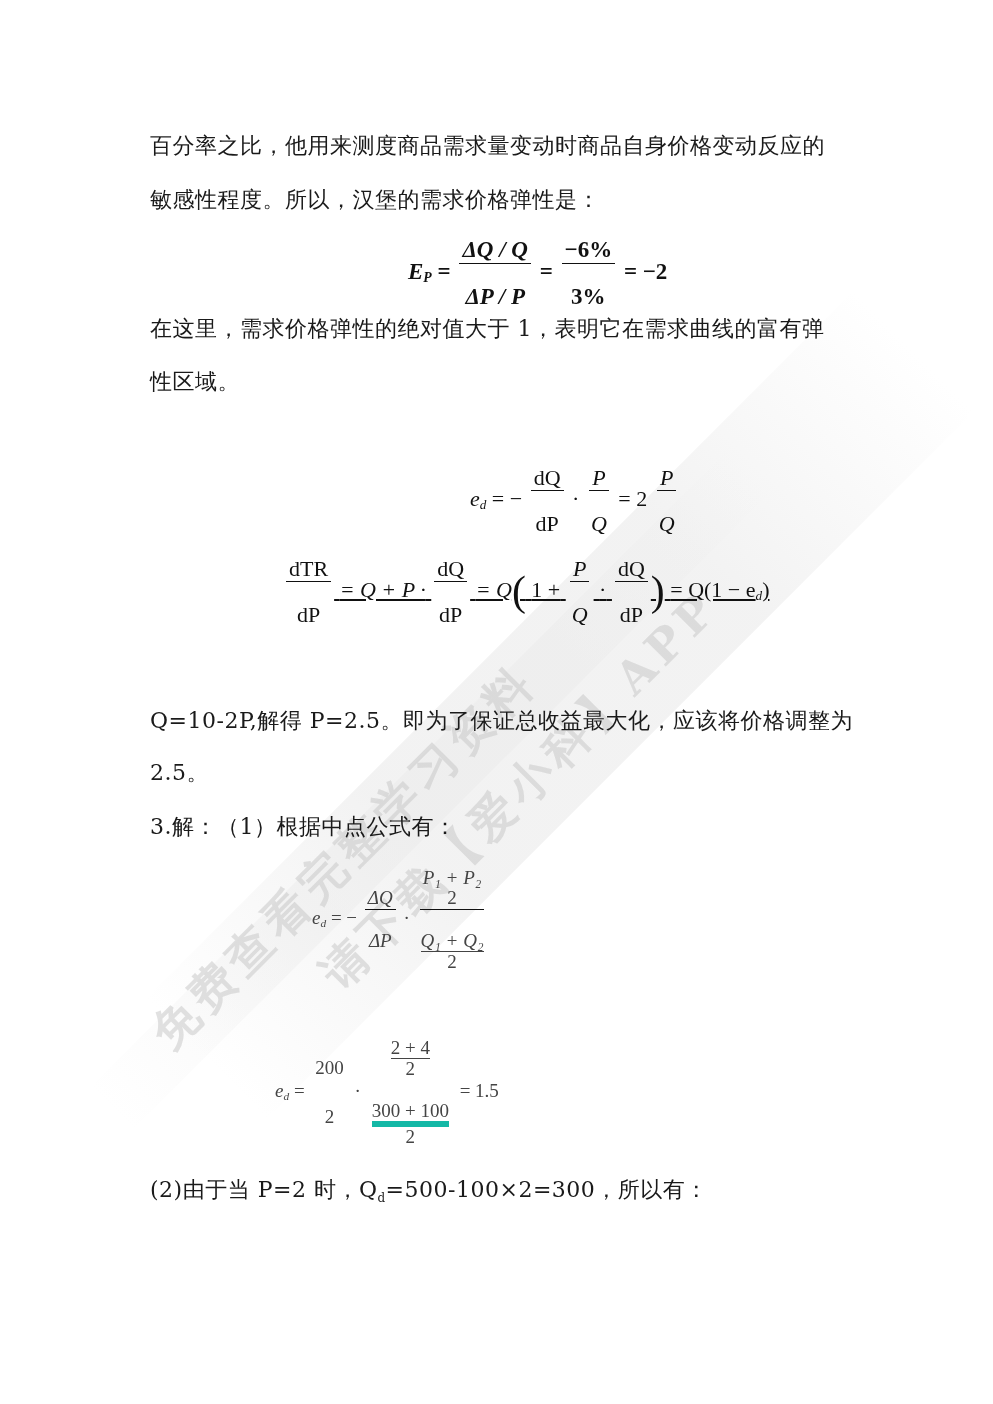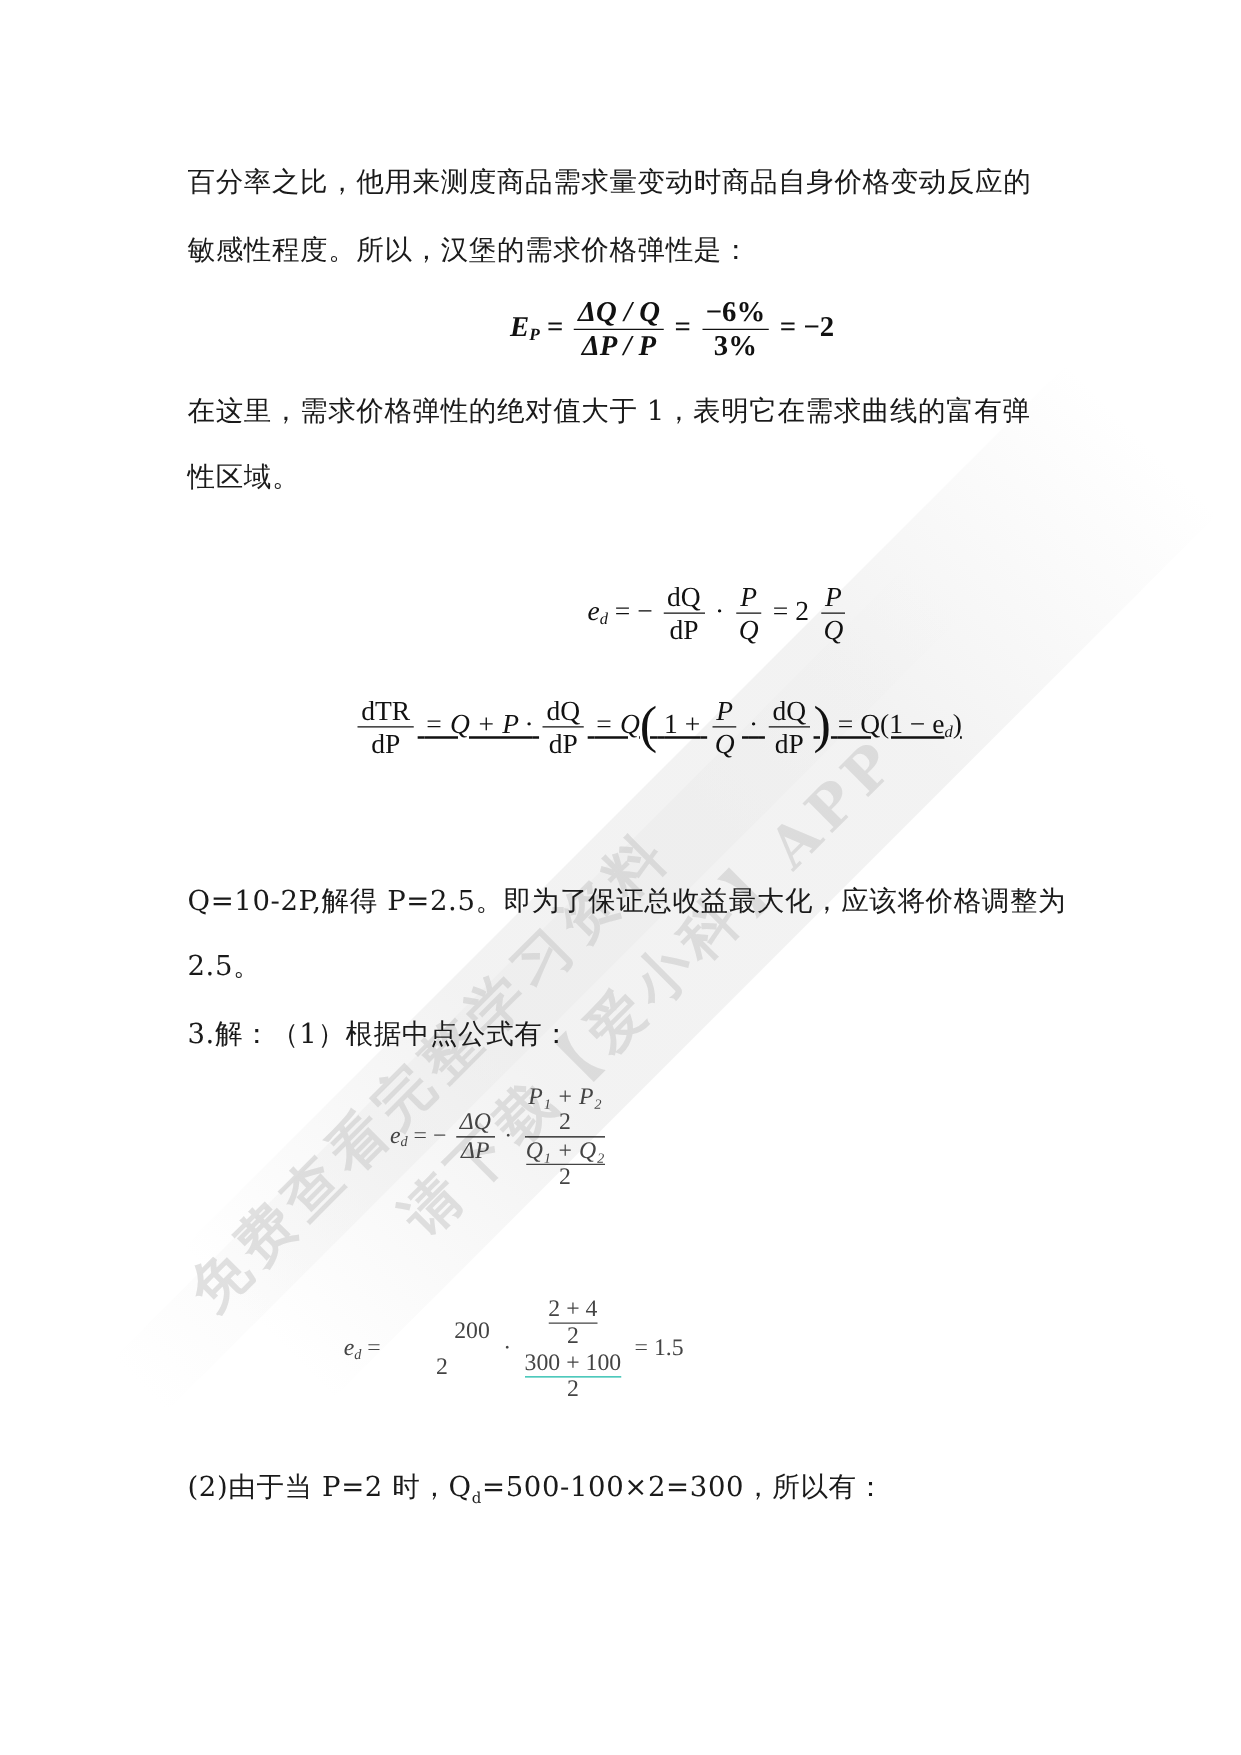--- a/index.html
+++ b/index.html
@@ -14,21 +14,21 @@
   }
   .wm-text {
     position: absolute; font-family: "DejaVu Serif", serif; font-weight: bold; color: rgba(200,200,200,0.55);
     transform: rotate(-45deg); transform-origin: left center; white-space: nowrap; letter-spacing: 6px;
   }
   .line {
     position: absolute; left: 150px; font-family: "DejaVu Serif", serif; font-size: 22px; color: #1a1a1a;
     white-space: nowrap; letter-spacing: 0.5px;
   }
   .math { position: absolute; font-family: "Liberation Serif", serif; color: #111; white-space: nowrap; }
-  .frac { display: inline-flex; flex-direction: column; align-items: center; vertical-align: middle; margin: 0 3px; }
+  .frac { display: inline-flex; flex-direction: column; align-items: center; vertical-align: middle; margin: 0 3px; gap: 20px; }
   .frac .num { padding: 0 3px 1px; border-bottom: 1.6px solid #111; line-height: 1.05; }
   .frac .den { padding: 1px 3px 0; line-height: 1.05; }
   .it { font-style: italic; }
   .bold { font-weight: bold; }
   sub.s { font-size: 0.6em; vertical-align: -0.25em; font-style: italic; }
   .light { color: #444; font-weight: normal; }
   .big-paren { font-size: 1.9em; font-weight: normal; vertical-align: middle; line-height: 1; }
 </style>
 </head>
 <body>
@@ -127,31 +127,31 @@
         <span style="display:block; text-align:center; border-bottom:1px solid #444;" class="it">Q₁ + Q₂</span>
         <span style="display:block; text-align:center;">2</span>
       </span>
     </span>
   </div>
 
   <div class="math light" style="left:275px; top:1038px; font-size:19px;">
     <span class="it">e</span><sub class="s">d</sub>
     <span>=</span>
     <span class="frac">
-      <span class="num" style="border-bottom:none; padding-bottom:8px;margin-left:48px;">200</span>
+      <span class="num" style="border-bottom:none; padding-bottom:8px;">200</span>
       <span class="den">2</span>
     </span>
     <span>·</span>
     <span class="frac">
       <span class="num" style="border-bottom:none;">
         <span style="display:block; text-align:center; border-bottom:1px solid #444;">2 + 4</span>
         <span style="display:block; text-align:center;">2</span>
       </span>
       <span class="den">
-        <span style="display:block; text-align:center; border-bottom:1px solid #14b8a6;">300 + 100</span>
+        <span style="display:block; text-align:center; border-bottom:6px solid #14b8a6;">300 + 100</span>
         <span style="display:block; text-align:center;">2</span>
       </span>
     </span>
     <span>= 1.5</span>
   </div>
 
   <div class="line" style="top:1175px;">
     <span>(2)由于当 P=2 时，Q</span><sub style="font-size:12px;">d</sub><span>=500-100×2=300，所以有：</span>
   </div>
 

